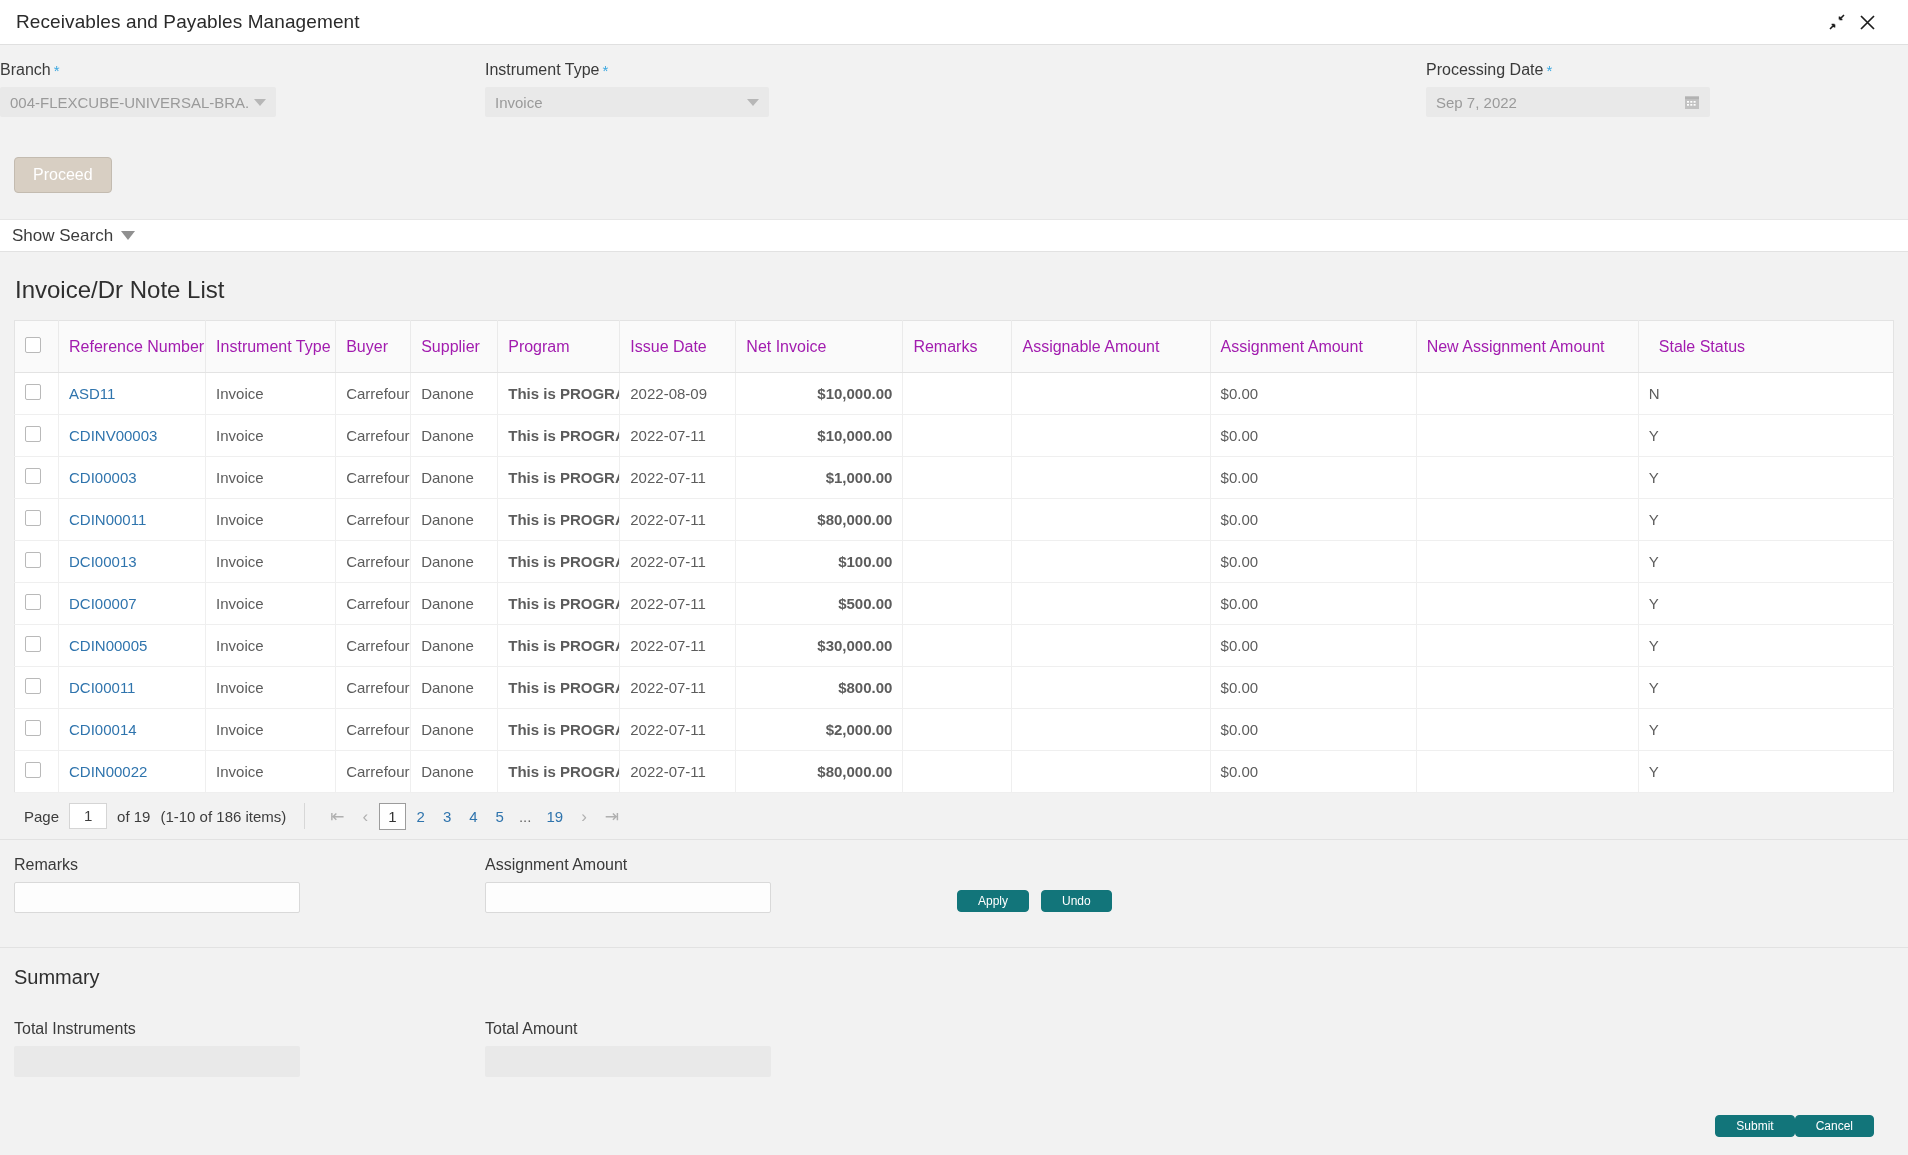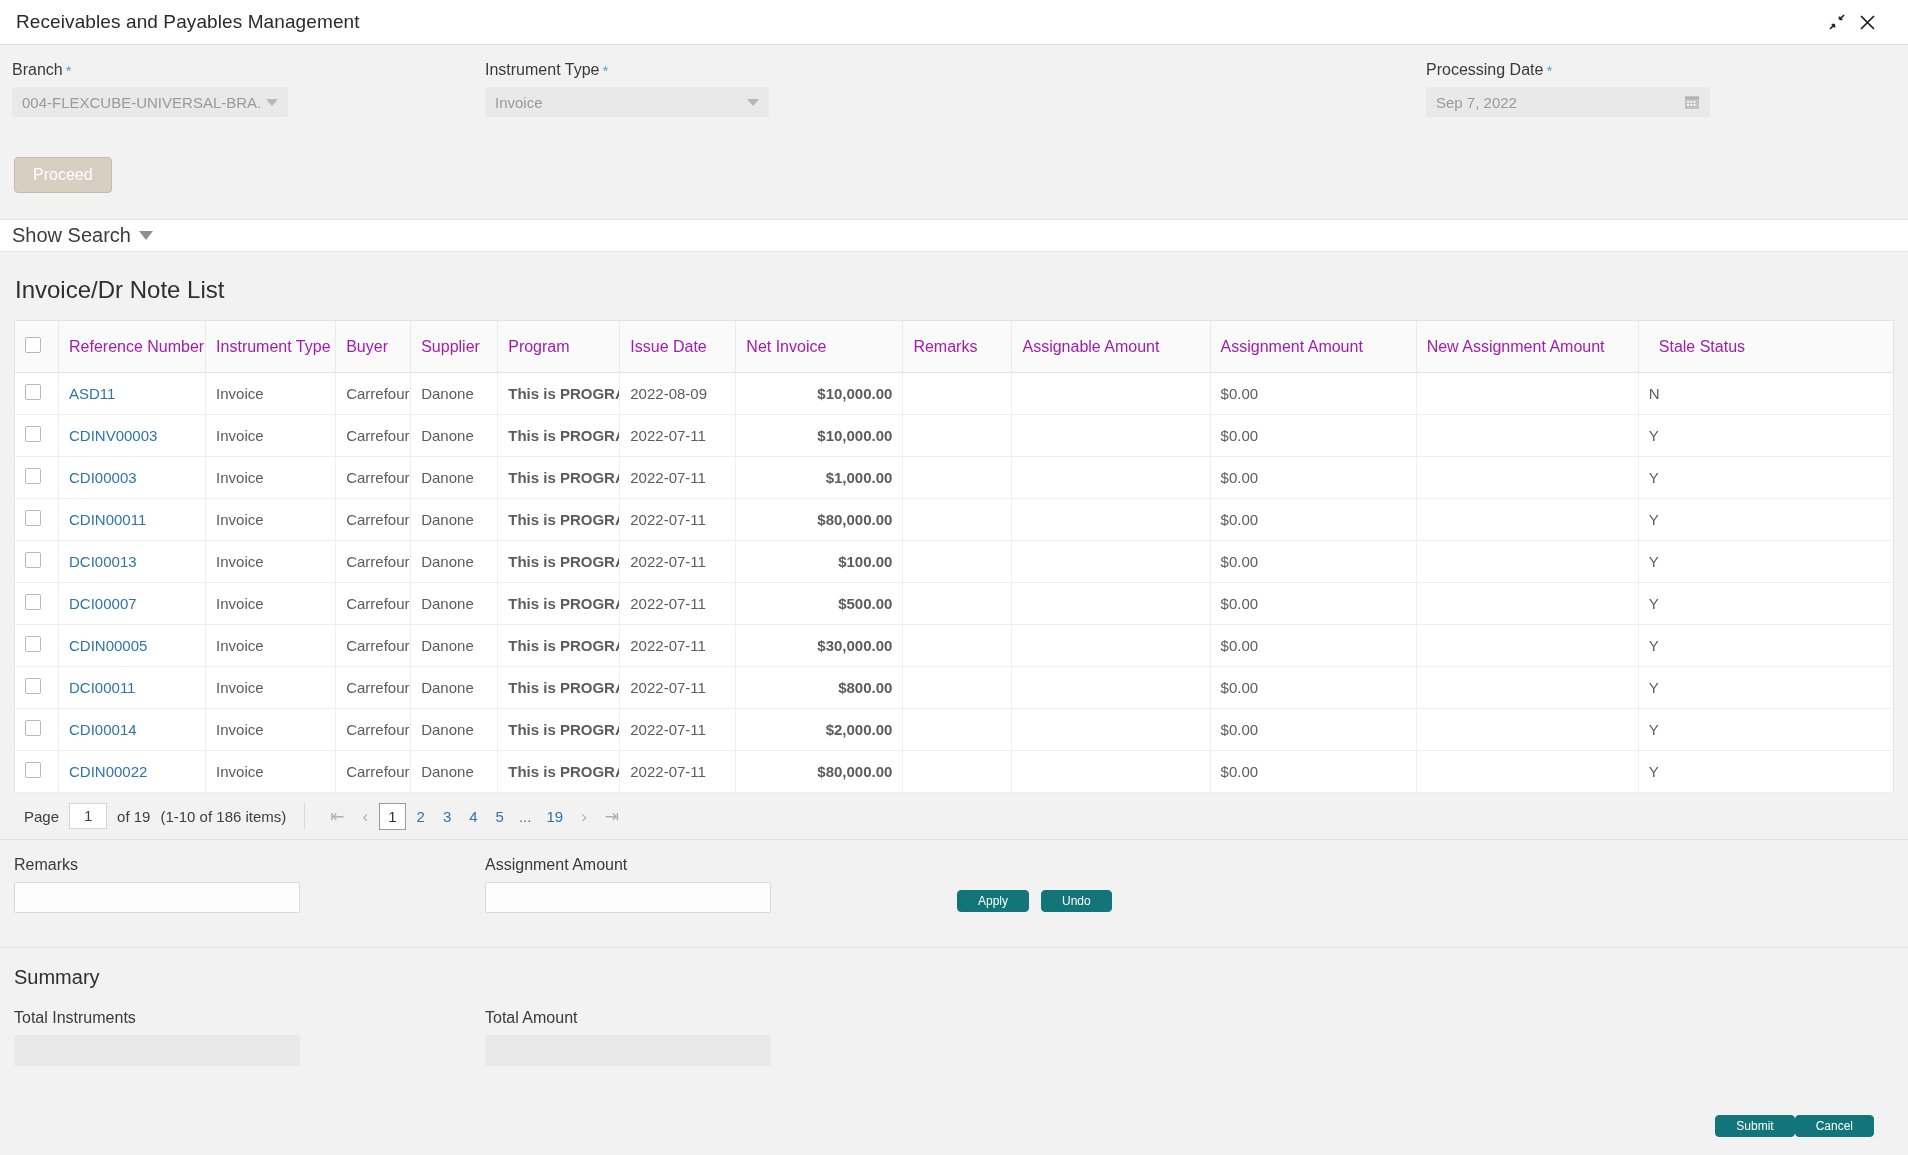--- a/index.html
+++ b/index.html
@@ -101,21 +101,21 @@
   .showsearch {
     background: #ffffff;
     border-bottom: 1px solid #e2e2e2;
     height: 32px;
     display: flex;
     align-items: center;
     padding-left: 12px;
     flex: none;
     cursor: pointer;
   }
-  .showsearch .txt { font-size: 20px; color: #3c3c3c; }
+  .showsearch .txt { font-size: 17px; color: #3c3c3c; }
   .showsearch .tri {
     width: 0; height: 0;
     border-left: 7px solid transparent;
     border-right: 7px solid transparent;
     border-top: 9px solid #909090;
     margin-left: 8px;
   }
 
   
   .list-section {
@@ -275,21 +275,21 @@
   }
 
   
   .summary-sec {
     background: #f2f2f2;
     border-top: 1px solid #e2e2e2;
     padding: 18px 14px 0 14px;
     position: relative;
     flex: 1;
   }
-  .summary-title { font-size: 20px; color: #2f2f2f; margin-bottom: 20px; }
+  .summary-title { font-size: 20px; color: #2f2f2f; margin-bottom: 31px; }
   .ro-box {
     height: 31px;
     background: #e9e9e9;
     border-radius: 2px;
     width: 100%;
   }
   .footer-actions {
     position: absolute;
     right: 34px;
     bottom: 18px;
@@ -313,21 +313,21 @@
     </div>
     <div class="win-btn" title="close">
       <svg width="17" height="17" viewBox="0 0 17 17">
         <path d="M2 2 L15 15 M15 2 L2 15" stroke="#1d1d1d" stroke-width="1.7" fill="none"></path>
       </svg>
     </div>
   </div>
 
   <div class="filters">
 
-    <div class="field" style="left:12px; width:276px;">
+    <div class="field" style="left:0; width:276px;">
       <span class="lbl"><span>Branch</span><span class="req">*</span></span>
       <div class="ctrl">
         <span class="val">004-FLEXCUBE-UNIVERSAL-BRA...</span>
         <span class="caret"></span>
       </div>
     </div>
 
     <div class="field" style="left:485px; width:284px;">
       <span class="lbl"><span>Instrument Type</span><span class="req">*</span></span>
       <div class="ctrl">

